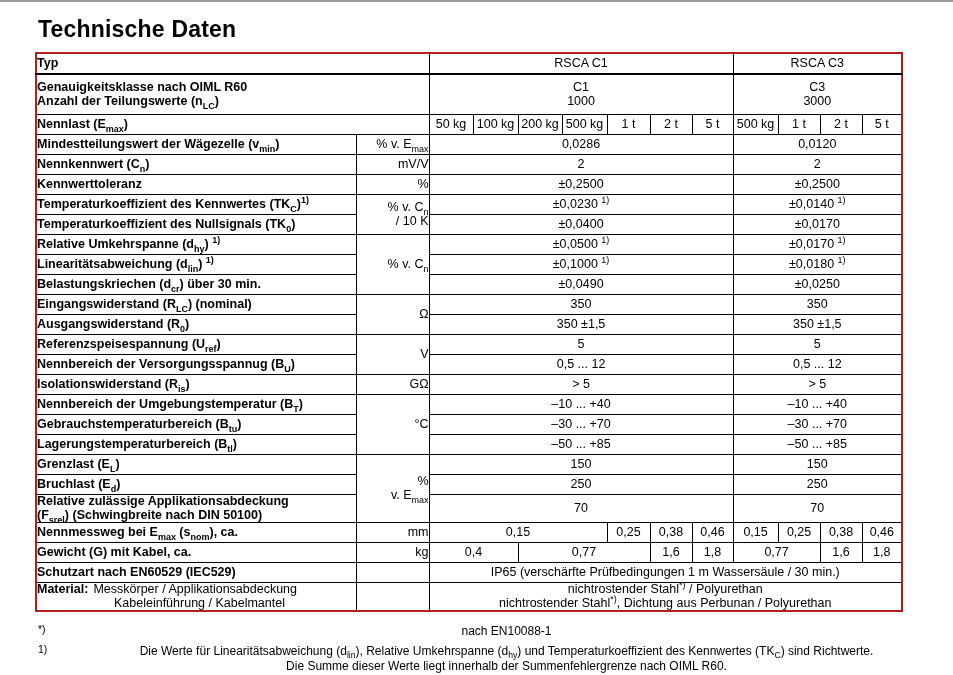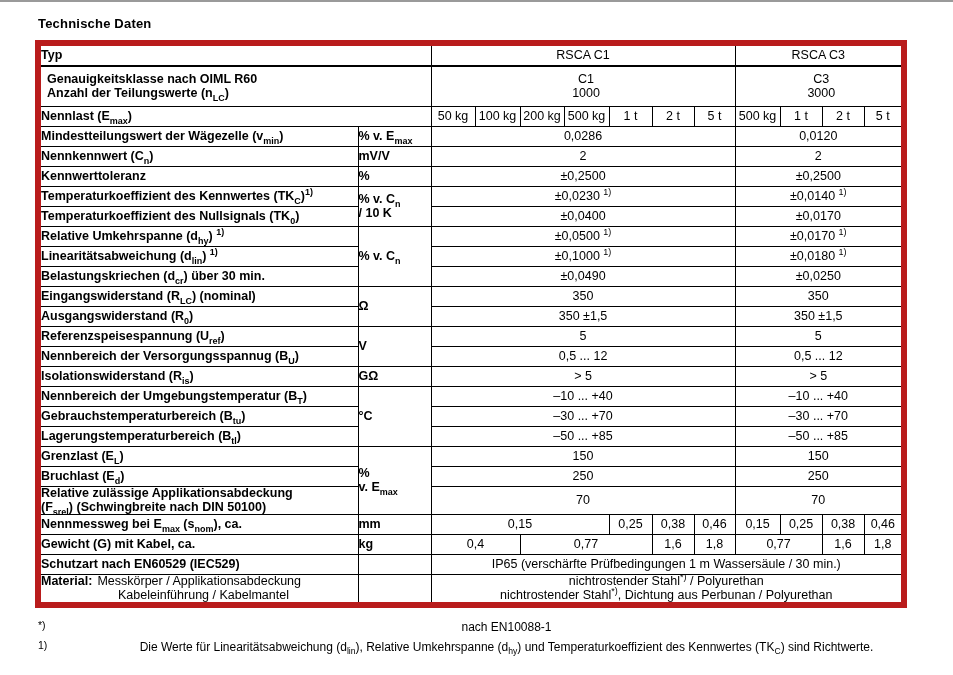--- a/index.html
+++ b/index.html
@@ -1,28 +1,28 @@
 <!DOCTYPE html>
 <html><head>
 <meta charset="utf-8">
 <style>
   html,body{margin:0;padding:0;background:#fff;width:953px;height:675px;overflow:hidden;
     font-family:"Liberation Sans","DejaVu Sans",sans-serif;color:#000;}
   .top-rule{width:953px;height:2px;background:#9a9a9a;}
-  .title{font-size:13px;font-weight:bold;margin:14px 0 9px 38px;letter-spacing:.2px;}
+  .title{font-size:23px;font-weight:bold;margin:14px 0 9px 38px;letter-spacing:.2px;}
   table.specs{border-collapse:collapse;table-layout:fixed;width:866px;margin-left:35px;
-    border:6px solid #b91c1c;font-size:12.5px;}
+    border:2px solid #b91c1c;font-size:12.5px;}
   table.specs td{border:1px solid #000;padding:0;vertical-align:middle;line-height:13.5px;
     overflow:hidden;white-space:nowrap;}
   td.lbl{font-weight:bold;text-align:left;padding:1px 4px 1px 8px;}
-  td.unit{text-align:left;font-weight:bold;}
+  td.unit{text-align:right;font-weight:normal;}
   td.val{text-align:center;font-weight:normal;}
   td.bold{font-weight:normal;}
   tr.r20 td{height:19px;}
-  tr.r40 td{height:39px;padding-left:6px;}
+  tr.r40 td{height:39px;}
   tr.r28 td{height:27px;}
   tr.r-typ td{border-bottom:2px solid #000;height:19px;}
   sub{font-size:0.72em;line-height:0;}
   sup{font-size:0.72em;line-height:0;}
   .mat-line2{padding-left:77px;}
   .mat-normal{font-weight:normal;margin-left:5px;text-align:right;}
   .footnotes{margin:12px 0 0 38px;font-size:12px;line-height:15px;}
   .fn{display:flex;margin-bottom:5px;}
   .fn-marker{width:22px;flex:0 0 22px;font-size:10.5px;position:relative;top:-2px;}
   .fn-text{flex:1;text-align:center;}
@@ -269,15 +269,16 @@
   <div class="fn">
     <span class="fn-marker">*)</span>
     <span class="fn-text">
       <div>nach EN10088-1</div>
     </span>
   </div>
   <div class="fn">
     <span class="fn-marker">1)</span>
     <span class="fn-text">
       <div>Die Werte für Linearitätsabweichung (d<sub>lin</sub>), Relative Umkehrspanne (d<sub>hy</sub>) und Temperaturkoeffizient des Kennwertes (TK<sub>C</sub>) sind Richtwerte.</div>
+      <div>Die Summe dieser Werte liegt innerhalb der Summenfehlergrenze nach OIML R60.</div>
     </span>
   </div>
 </div>
 
 </body></html>

